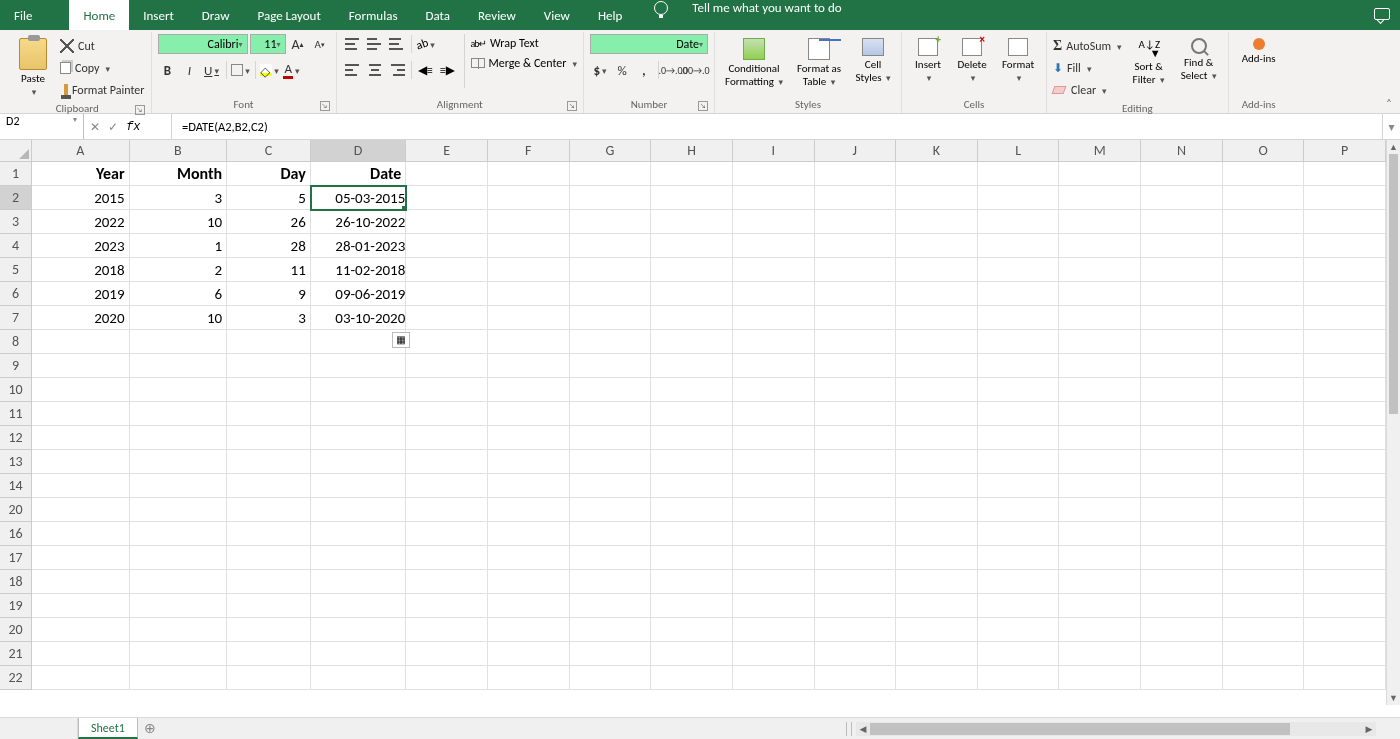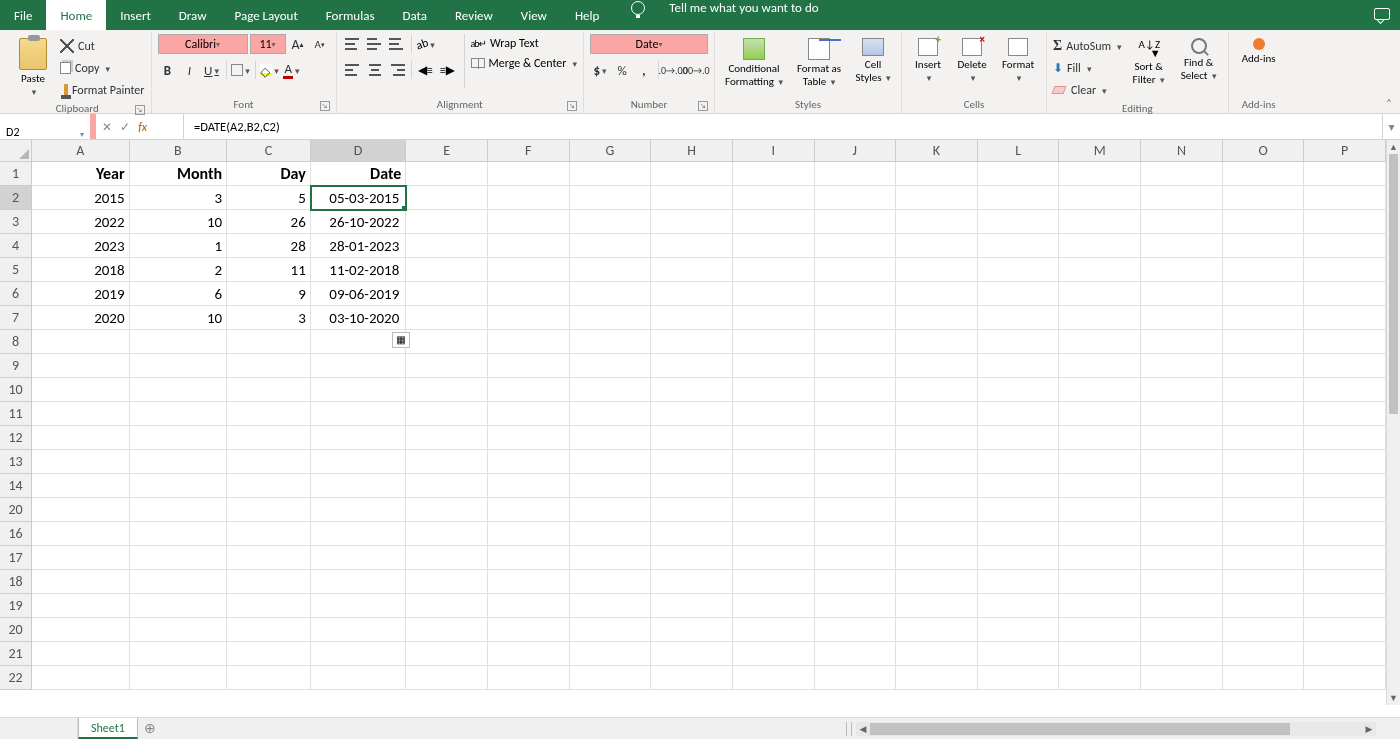--- a/index.html
+++ b/index.html
@@ -2,21 +2,21 @@
 <html><head>
 <meta charset="utf-8">
 <style>
 * { box-sizing: border-box; margin: 0; padding: 0; }
 body { font-family: "Segoe UI", Calibri, sans-serif; font-size: 12px; background: #fff; width: 1400px; height: 739px; overflow: hidden; position: relative; }
 
 
 .titlebar { background: #217346; height: 30px; display: flex; align-items: flex-start; color: #fff; position: relative; }
 .tabs { display: flex; height: 100%; }
 .tab { padding: 0 14px; display: flex; align-items: center; font-size: 13px; cursor: pointer; color: #fff; }
-.tab.active { background: #fff; color: #217346; }
+.tab.active { background: #fff; color: #217346; margin-left: 23px; }
 .tellme { display: flex; align-items: center; margin-left: 18px; gap: 24px; font-size: 13px; }
 .bulb { width: 14px; height: 14px; border: 1.5px solid #fff; border-radius: 50%; position: relative; }
 .bulb::after { content:""; position:absolute; bottom:-4px; left:4px; width:4px; height:3px; background:#fff; }
 .comment-icon { position: absolute; right: 10px; top: 8px; width: 16px; height: 12px; border: 1.5px solid #fff; border-radius: 2px; }
 .comment-icon::after { content:""; position:absolute; bottom:-4px; left:3px; width:4px; height:4px; border-left:1.5px solid #fff; border-bottom:1.5px solid #fff; transform: rotate(-45deg); }
 
 
 .ribbon { height: 84px; background: #f3f2f1; border-bottom: 1px solid #d4d4d4; display: flex; align-items: stretch; padding: 2px 4px 0 4px; position: relative; }
 .group { display: flex; flex-direction: column; border-right: 1px solid #e1dfdd; padding: 2px 6px 0 6px; position: relative; }
 .group-body { flex: 1; display: flex; align-items: flex-start; gap: 4px; }
@@ -29,21 +29,21 @@
 
 .smallrow { display: flex; align-items: center; gap: 4px; font-size: 12px; color: #333; height: 20px; cursor: pointer; }
 .mini-ico { width: 14px; height: 14px; display: inline-block; }
 .cut-ico { background: linear-gradient(45deg, transparent 45%, #555 45%, #555 55%, transparent 55%), linear-gradient(-45deg, transparent 45%, #555 45%, #555 55%, transparent 55%); }
 .copy-ico { border: 1px solid #888; background:#fff; box-shadow: 2px -2px 0 #ccc; width:11px; height:12px; }
 .brush-ico { width: 4px; height: 12px; background:#d79a3a; position:relative; margin-left:4px;}
 .brush-ico::after { content:""; position:absolute; bottom:-3px; left:-3px; width:10px; height:4px; background:#555;}
 .dd { font-size: 9px; color:#555; margin-left:2px; }
 
 .font-sel { display: flex; gap: 2px; }
-.combo { border: 1px solid #ababab; background: #fca5a5; font-size: 12px; padding: 2px 4px; display: flex; align-items: center; justify-content: center; }
+.combo { border: 1px solid #ababab; background: #86efac; font-size: 12px; padding: 2px 4px; display: flex; align-items: center; justify-content: flex-end; }
 .fontname { width: 90px; }
 .fontsize { width: 36px; }
 .numberformat { width: 118px; }
 .spin { font-size: 8px; color: #666; }
 
 .btnrow { display: flex; gap: 2px; align-items: center; }
 .tb { width: 20px; height: 20px; display: flex; align-items: center; justify-content: center; font-size: 13px; cursor: pointer; color: #333; }
 .tb.bold { font-weight: bold; }
 .tb.italic { font-style: italic; }
 .tb.under { text-decoration: underline; }
@@ -72,43 +72,43 @@
 .fillarrow { color:#2e75b6; font-size:12px; }
 .eraser { width:12px;height:8px;background:#f8cbcb;border:1px solid #d99;transform:skewX(-20deg);display:inline-block;margin-right:2px;}
 .sort-ico{width:20px;height:20px;font-size:11px;position:relative;}
 .find-ico{width:16px;height:16px;border:2px solid #777;border-radius:50%;position:relative;}
 .find-ico::after{content:"";position:absolute;width:6px;height:2px;background:#777;bottom:-2px;right:-4px;transform:rotate(45deg);}
 .addins-dot{width:12px;height:12px;border-radius:50%;background:#ed7d31;}
 .collapse-caret { position:absolute; right:8px; bottom:4px; font-size:11px; color:#666; cursor:pointer;}
 
 
 .fbar { height: 26px; border-bottom: 1px solid #d4d4d4; display: flex; align-items: stretch; background: #fff; }
-.namebox { width: 96px; border-right: 6px solid #fca5a5; display: flex; align-items: flex-end; padding: 0 6px; font-size: 12px; justify-content: space-between; }
+.namebox { width: 84px; border-right: 1px solid #fca5a5; display: flex; align-items: flex-start; padding: 0 6px; font-size: 12px; justify-content: space-between; }
 .nbdd { font-size: 8px; color:#888; }
 .fx-btns { display: flex; align-items: center; padding: 0 6px; gap: 8px; border-right: 1px solid #d4d4d4; width: 88px; color:#888; }
-.fx-btns .fx { font-style: italic; color:#a16207; }
+.fx-btns .fx { font-style: italic; color:#000000;font-family:Liberation Mono, monospace; }
 .formula { flex: 1; padding: 0 10px; display: flex; align-items: center; font-size: 12.5px; }
 .fbar-dd { width:18px; display:flex;align-items:center;justify-content:center;color:#888;border-left:1px solid #d4d4d4;}
 
 
 .grid-wrap { position: relative; height: 565px; overflow: hidden; }
 .selectall { position:absolute; top:0; left:0; width:32px; height:22px; background:#f0f0f0; border-right:1px solid #ccc; border-bottom:1px solid #ccc;}
 .selectall::after{content:"";position:absolute;right:2px;bottom:2px;width:0;height:0;border-style:solid;border-width:0 0 10px 10px;border-color:transparent transparent #b7b7b7 transparent;}
 .colheads { position:absolute; top:0; left:32px; right:14px; height:22px; display:flex; }
 .ch { background:#f0f0f0; border-right:1px solid #ccc; border-bottom:1px solid #ccc; text-align:center; font-size:14px; line-height:22px; color:#555; }
 .rowheads { position:absolute; top:22px; left:0; width:32px; }
 .rh { height:24px; background:#f0f0f0; border-right:1px solid #ccc; border-bottom:1px solid #ccc; text-align:center; font-size:14px; line-height:24px; color:#555;}
 .rh.active { background:#d2d2d2; }
 .ch.sel { background:#d2d2d2; }
 .cells { position:absolute; top:22px; left:32px; right:14px; bottom:0; }
 .row { display:flex; height:24px; }
 .cell { border-right:1px solid #e0e0e0; border-bottom:1px solid #e0e0e0; font-size:15px; padding: 0 4px; line-height:24px; overflow:hidden; white-space:nowrap;}
 .hdr { font-weight: bold; text-align:right; font-size:16px; }
 .num { text-align: right; }
-.datec { text-align: right; padding-right: 6px;}
+.datec { text-align: right; padding-right: 0;}
 .selcell { outline: 2px solid #217346; outline-offset: -1px; position: relative; }
 .selcell::after { content:""; position:absolute; right:-3px; bottom:-3px; width:6px;height:6px;background:#217346;}
 .autofill-tag { position:absolute; width:18px;height:16px; border:1px solid #bbb; background:#fff; font-size:10px; text-align:center; line-height:14px; }
 .vscroll { position:absolute; top:0; right:0; width:14px; bottom:0; background:#f0f0f0; border-left:1px solid #dadada;}
 .vscroll .thumb { position:absolute; top:14px; left:2px; right:2px; height:260px; background:#c1c1c1; }
 .vscroll .arr { position:absolute; left:0; right:0; height:14px; text-align:center; font-size:9px; color:#666; line-height:14px; }
 .vscroll .up { top:0; } .vscroll .dn { bottom:0; }
 
 
 .sheetbar { position:absolute; bottom:0; left:0; right:0; height:22px; background:#f0f0f0; border-top:1px solid #dadada; display:flex; align-items:stretch;}

